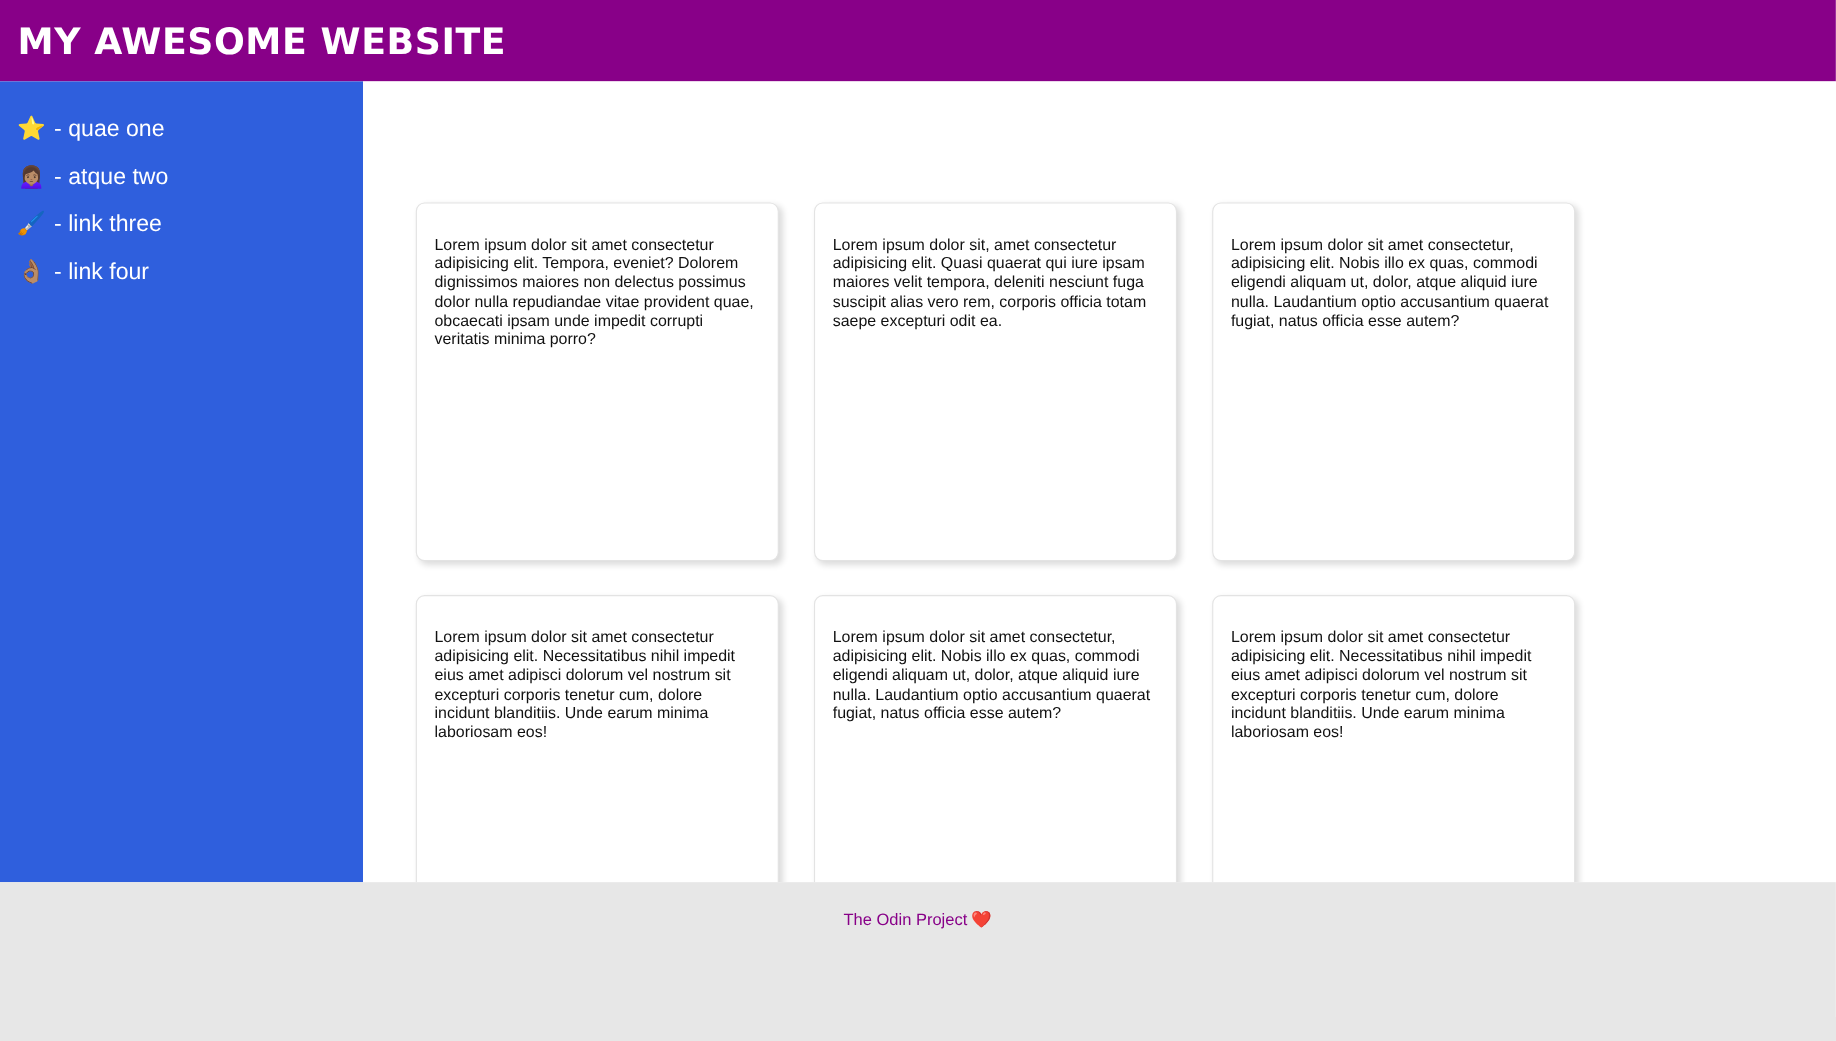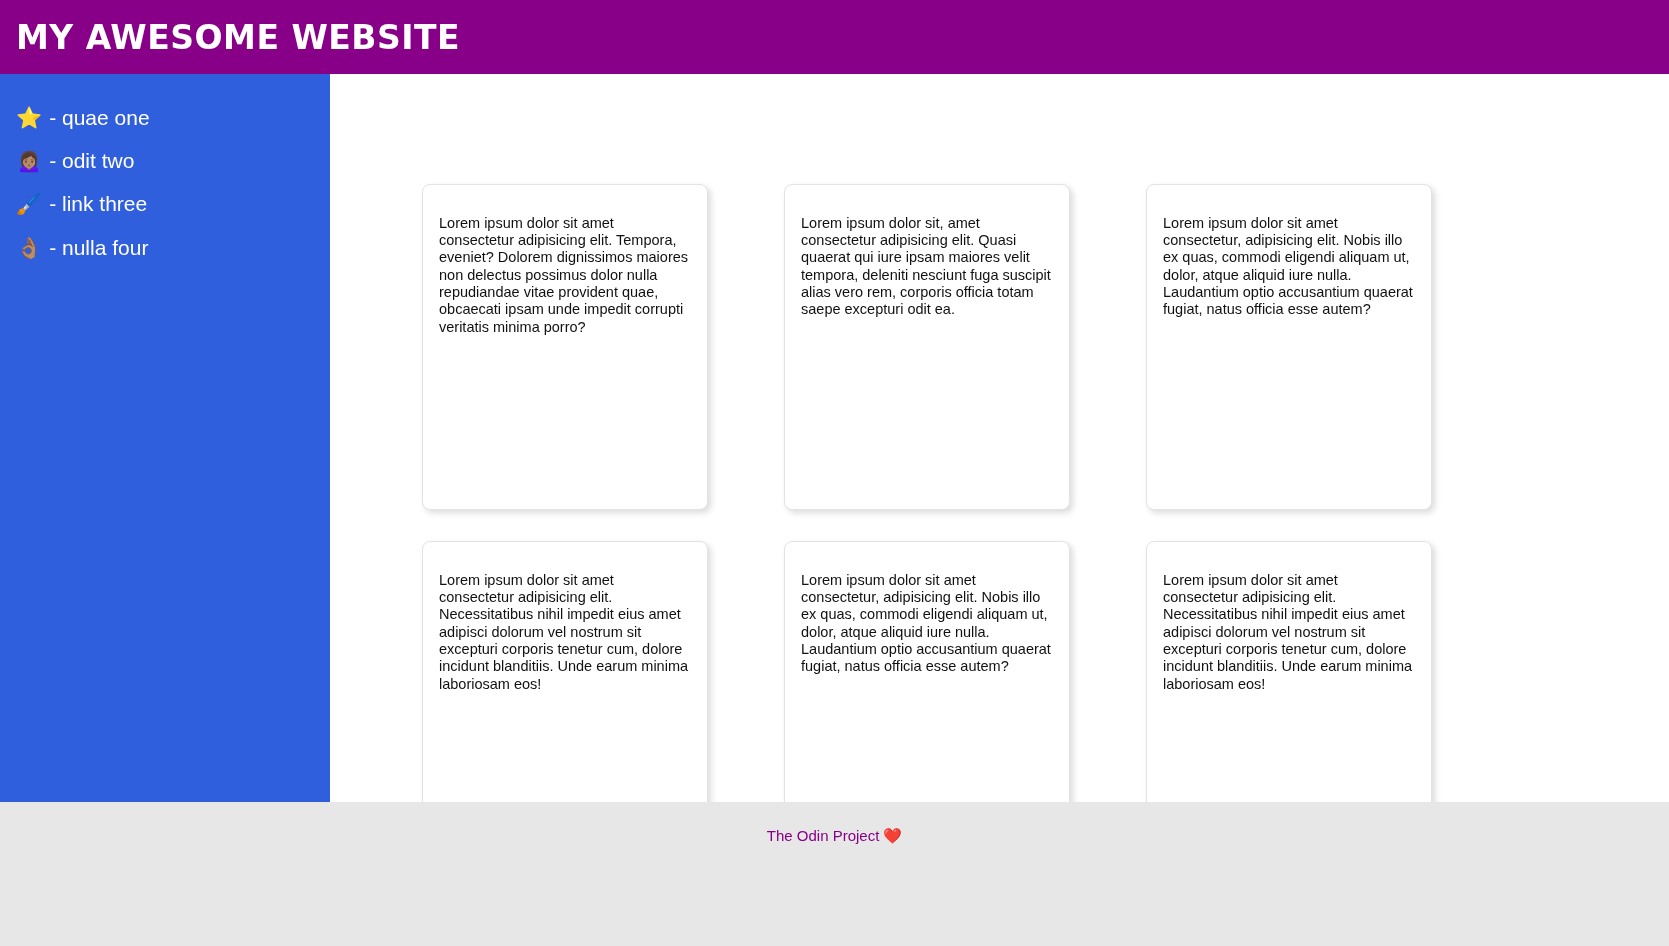--- a/index.html
+++ b/index.html
@@ -76,21 +76,20 @@
     gap: 31px 32px;
     padding: 70px 0 0 48px;
   }
   .card {
     background: #ffffff;
     border: 1px solid #e3e3e3;
     border-radius: 8px;
     box-shadow: 3px 3px 6px rgba(0,0,0,0.14);
     min-height: 326px;
     padding: 15px 16px;
-    margin-left: 44px;
   }
   .card-text {
     font-size: 14.5px;
     line-height: 1.2;
     color: #111111;
   }
   
   .footer {
     flex: 0 0 auto;
     height: 144px;
@@ -117,29 +116,29 @@
 
   <div class="body-wrap">
 
     <nav class="sidebar">
       <a class="nav-item">
         <span class="nav-icon">⭐</span>
         <span class="nav-label">- quae one</span>
       </a>
       <a class="nav-item">
         <span class="nav-icon">🙍🏽‍♀️</span>
-        <span class="nav-label">- odit two</span>
+        <span class="nav-label">- atque two</span>
       </a>
       <a class="nav-item">
         <span class="nav-icon">🖌️</span>
         <span class="nav-label">- link three</span>
       </a>
       <a class="nav-item">
         <span class="nav-icon">👌🏽</span>
-        <span class="nav-label">- nulla four</span>
+        <span class="nav-label">- link four</span>
       </a>
     </nav>
 
     <main class="main">
       <div class="card-grid">
         <div class="card">
           <p class="card-text">Lorem ipsum dolor sit amet consectetur adipisicing elit. Tempora, eveniet? Dolorem dignissimos maiores non delectus possimus dolor nulla repudiandae vitae provident quae, obcaecati ipsam unde impedit corrupti veritatis minima porro?</p>
         </div>
         <div class="card">
           <p class="card-text">Lorem ipsum dolor sit, amet consectetur adipisicing elit. Quasi quaerat qui iure ipsam maiores velit tempora, deleniti nesciunt fuga suscipit alias vero rem, corporis officia totam saepe excepturi odit ea.</p>

